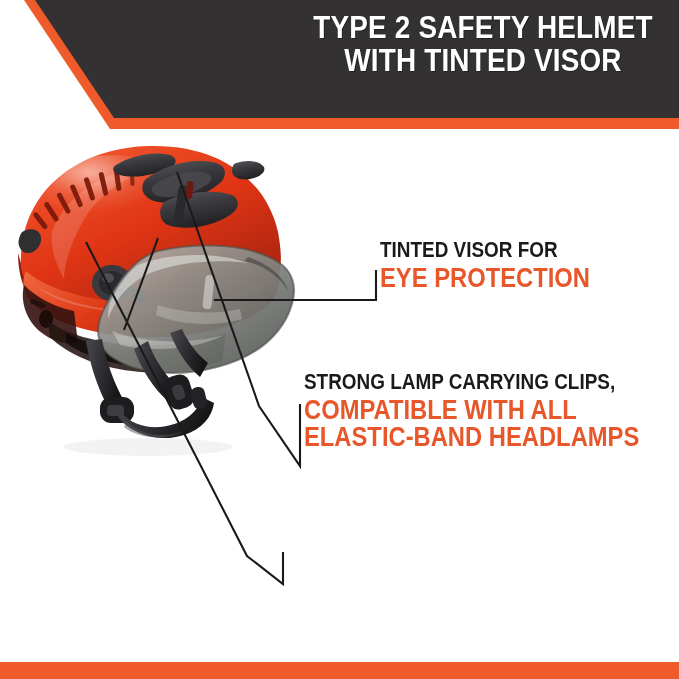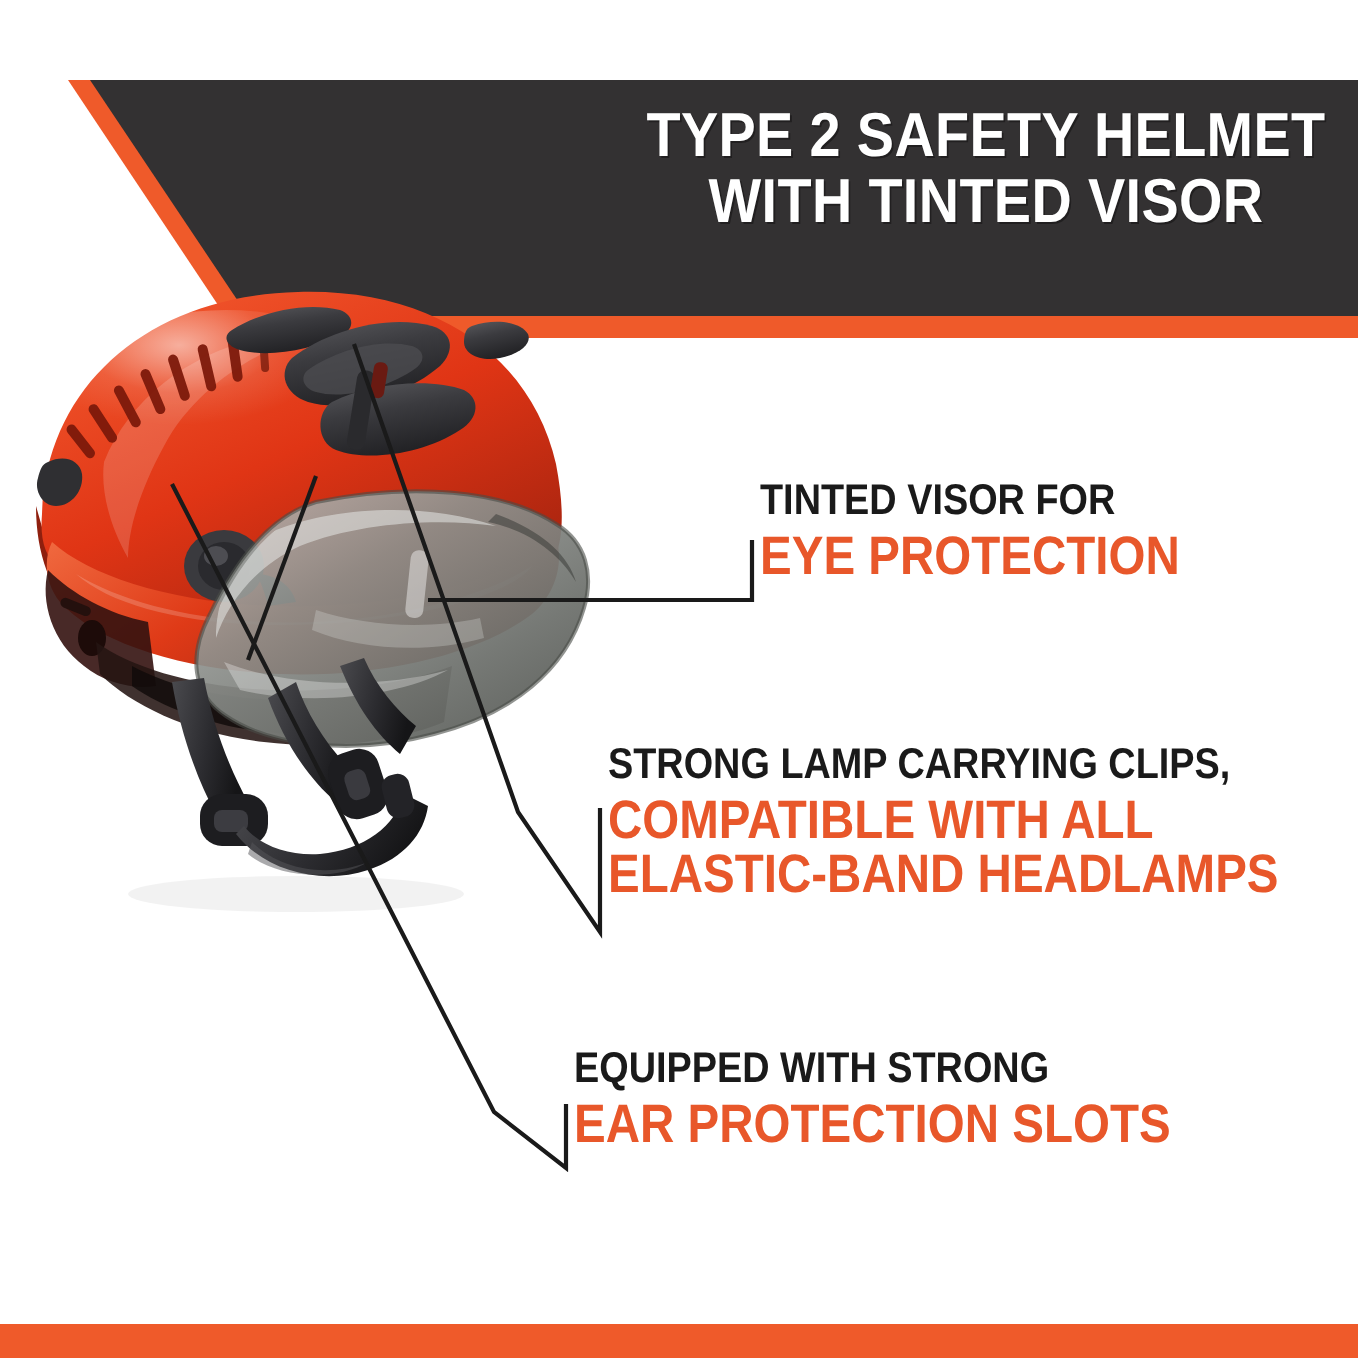--- a/index.html
+++ b/index.html
@@ -18,24 +18,23 @@
 
   #stage {
     position: absolute;
     inset: 0;
     background: #ffffff;
   }
 
   
   .header-wrap {
     position: absolute;
-    left: 16px; top: 0;
+    left: 6px; top: 0;
     width: 653px;
     height: 132px;
-    margin-top: 40px;
   }
   .header-svg { position: absolute; left:0; top:0; }
 
   .header-text {
     position: absolute;
     left: 286px;
     top: 12px;
     width: 382px;
     text-align: center;
     color: #ffffff;
@@ -318,20 +317,16 @@
     <span class="l1">TINTED VISOR FOR</span>
     <span class="l2">EYE PROTECTION</span>
   </div>
 
   <div class="callout" id="callout-2">
     <span class="l1">STRONG LAMP CARRYING CLIPS,</span>
     <span class="l2">COMPATIBLE WITH ALL</span>
     <span class="l2">ELASTIC-BAND HEADLAMPS</span>
   </div>
 
-  <div class="callout" id="callout-3">
-    <span class="l1">EQUIPPED WITH STRONG</span>
-    <span class="l2">EAR PROTECTION SLOTS</span>
-  </div>
 
   <div class="bottom-bar"></div>
 
 </div>
 
 </body></html>

